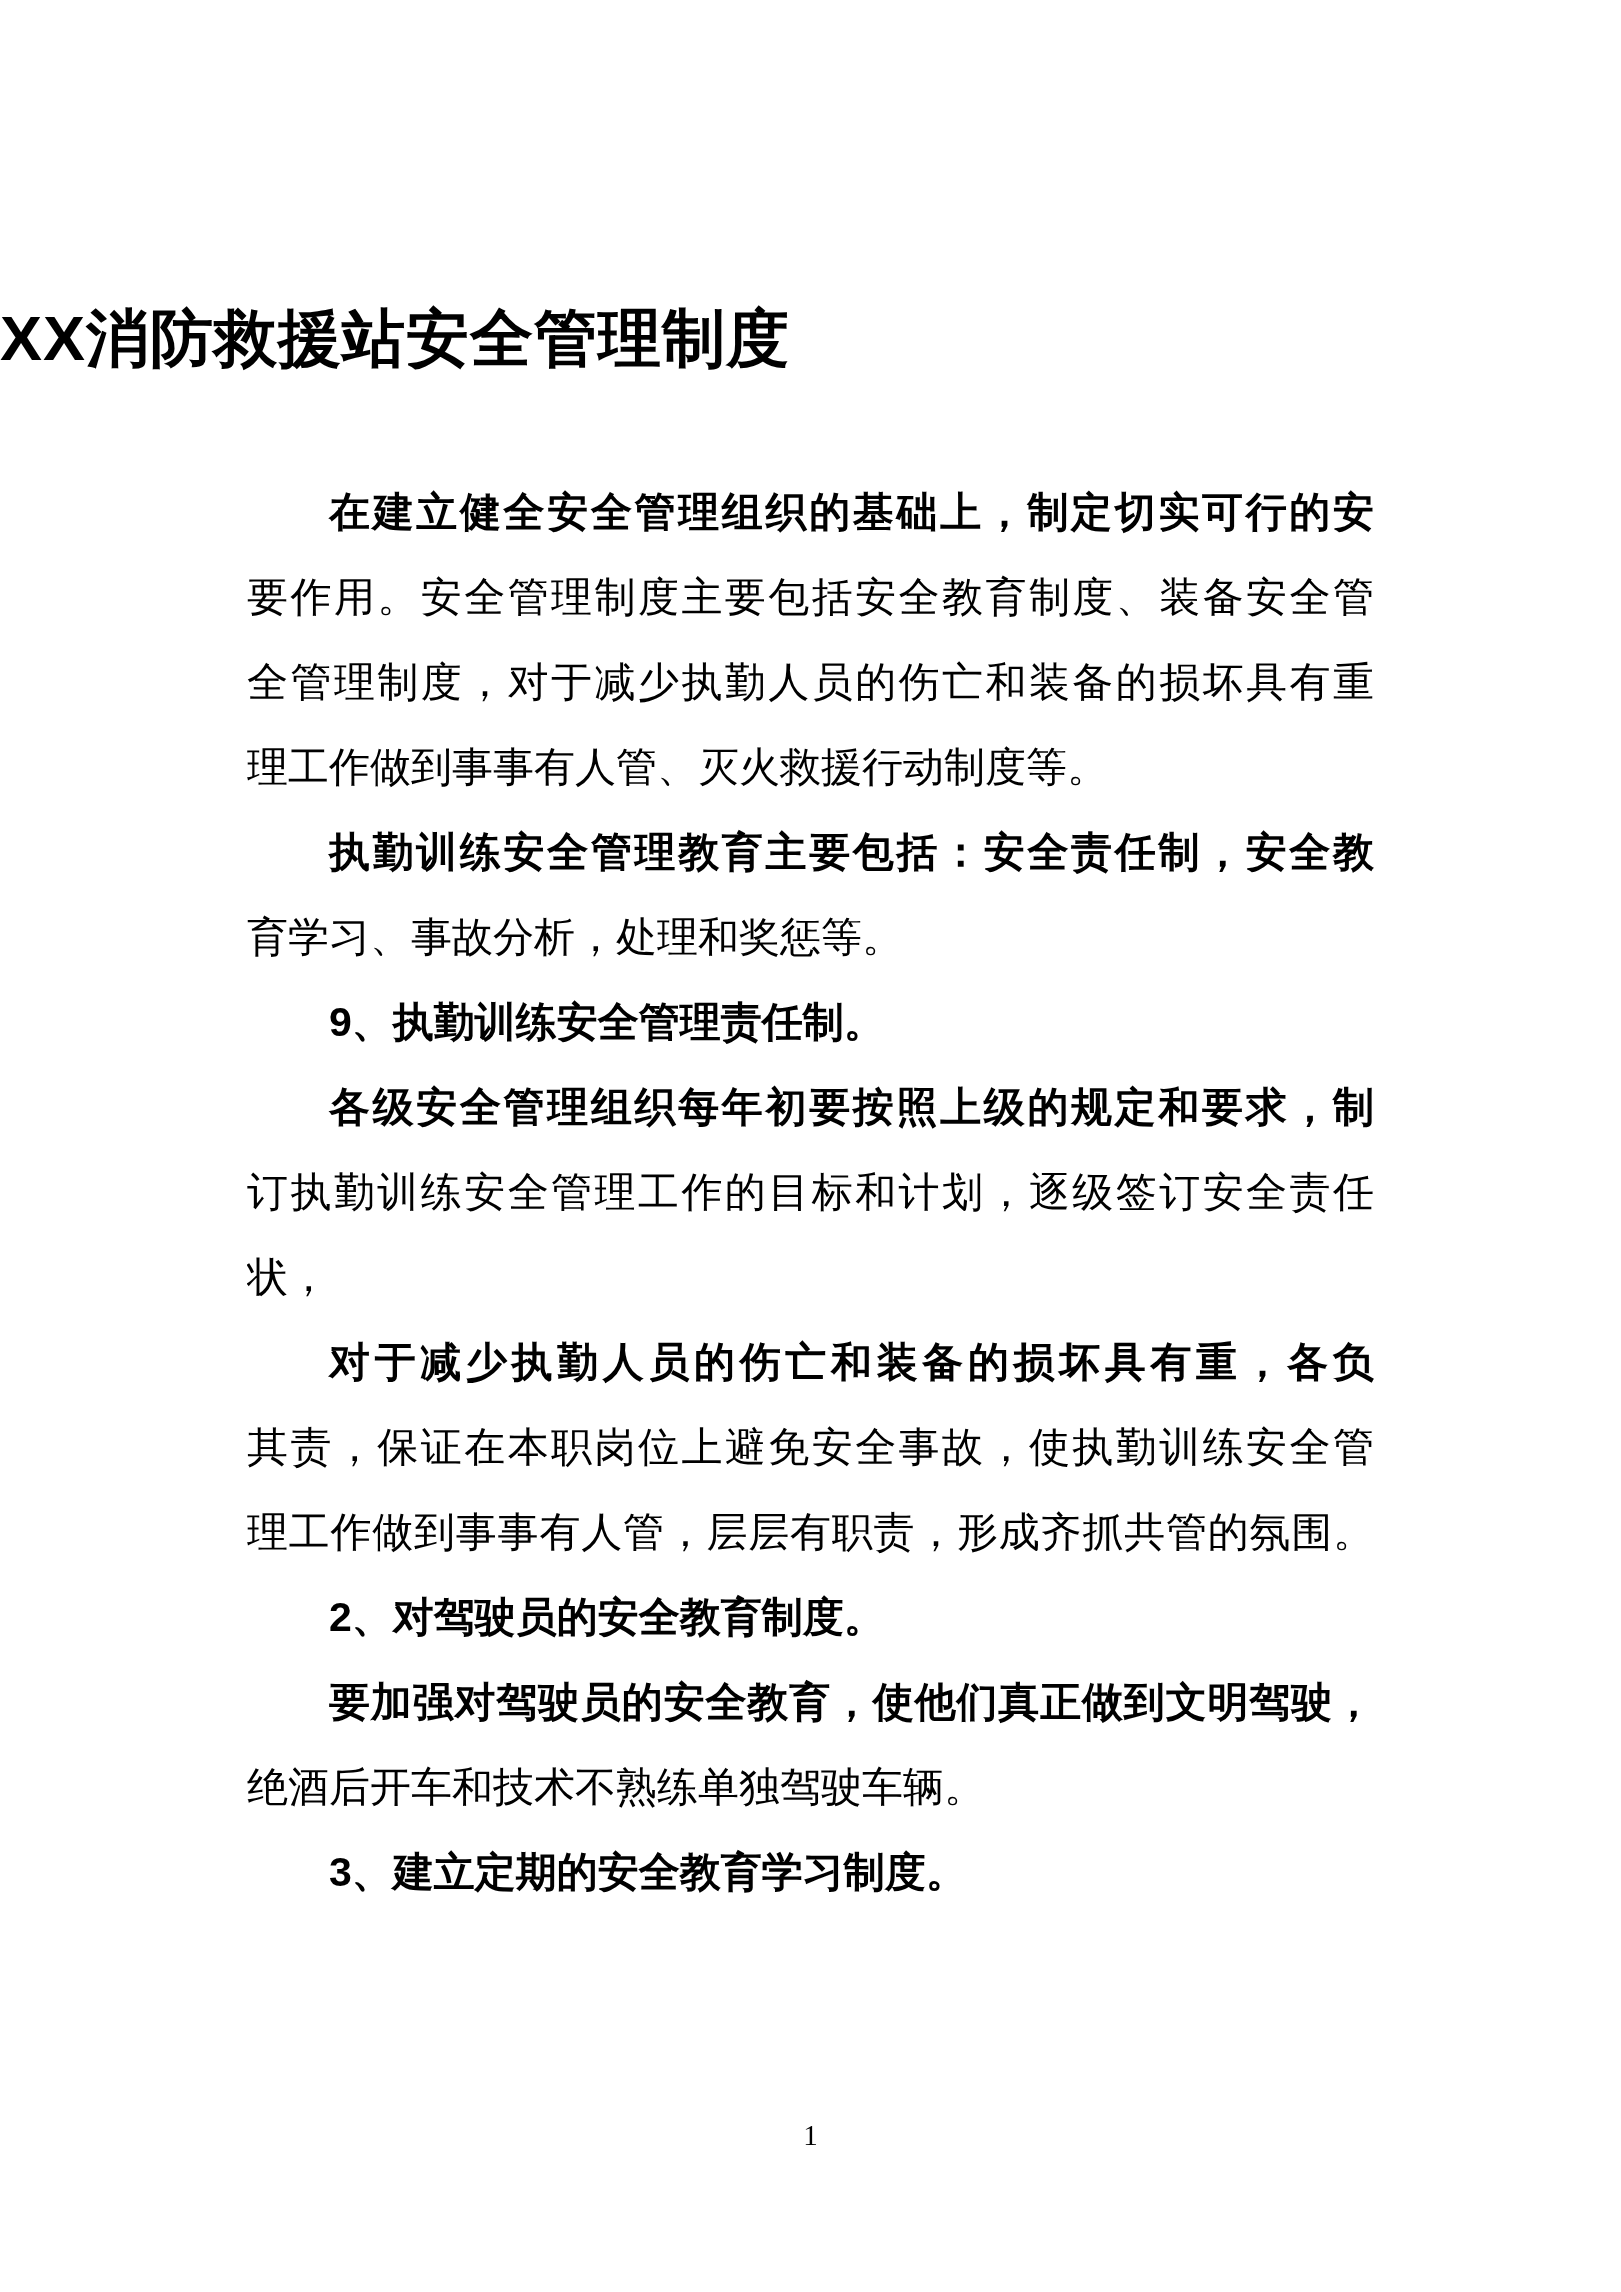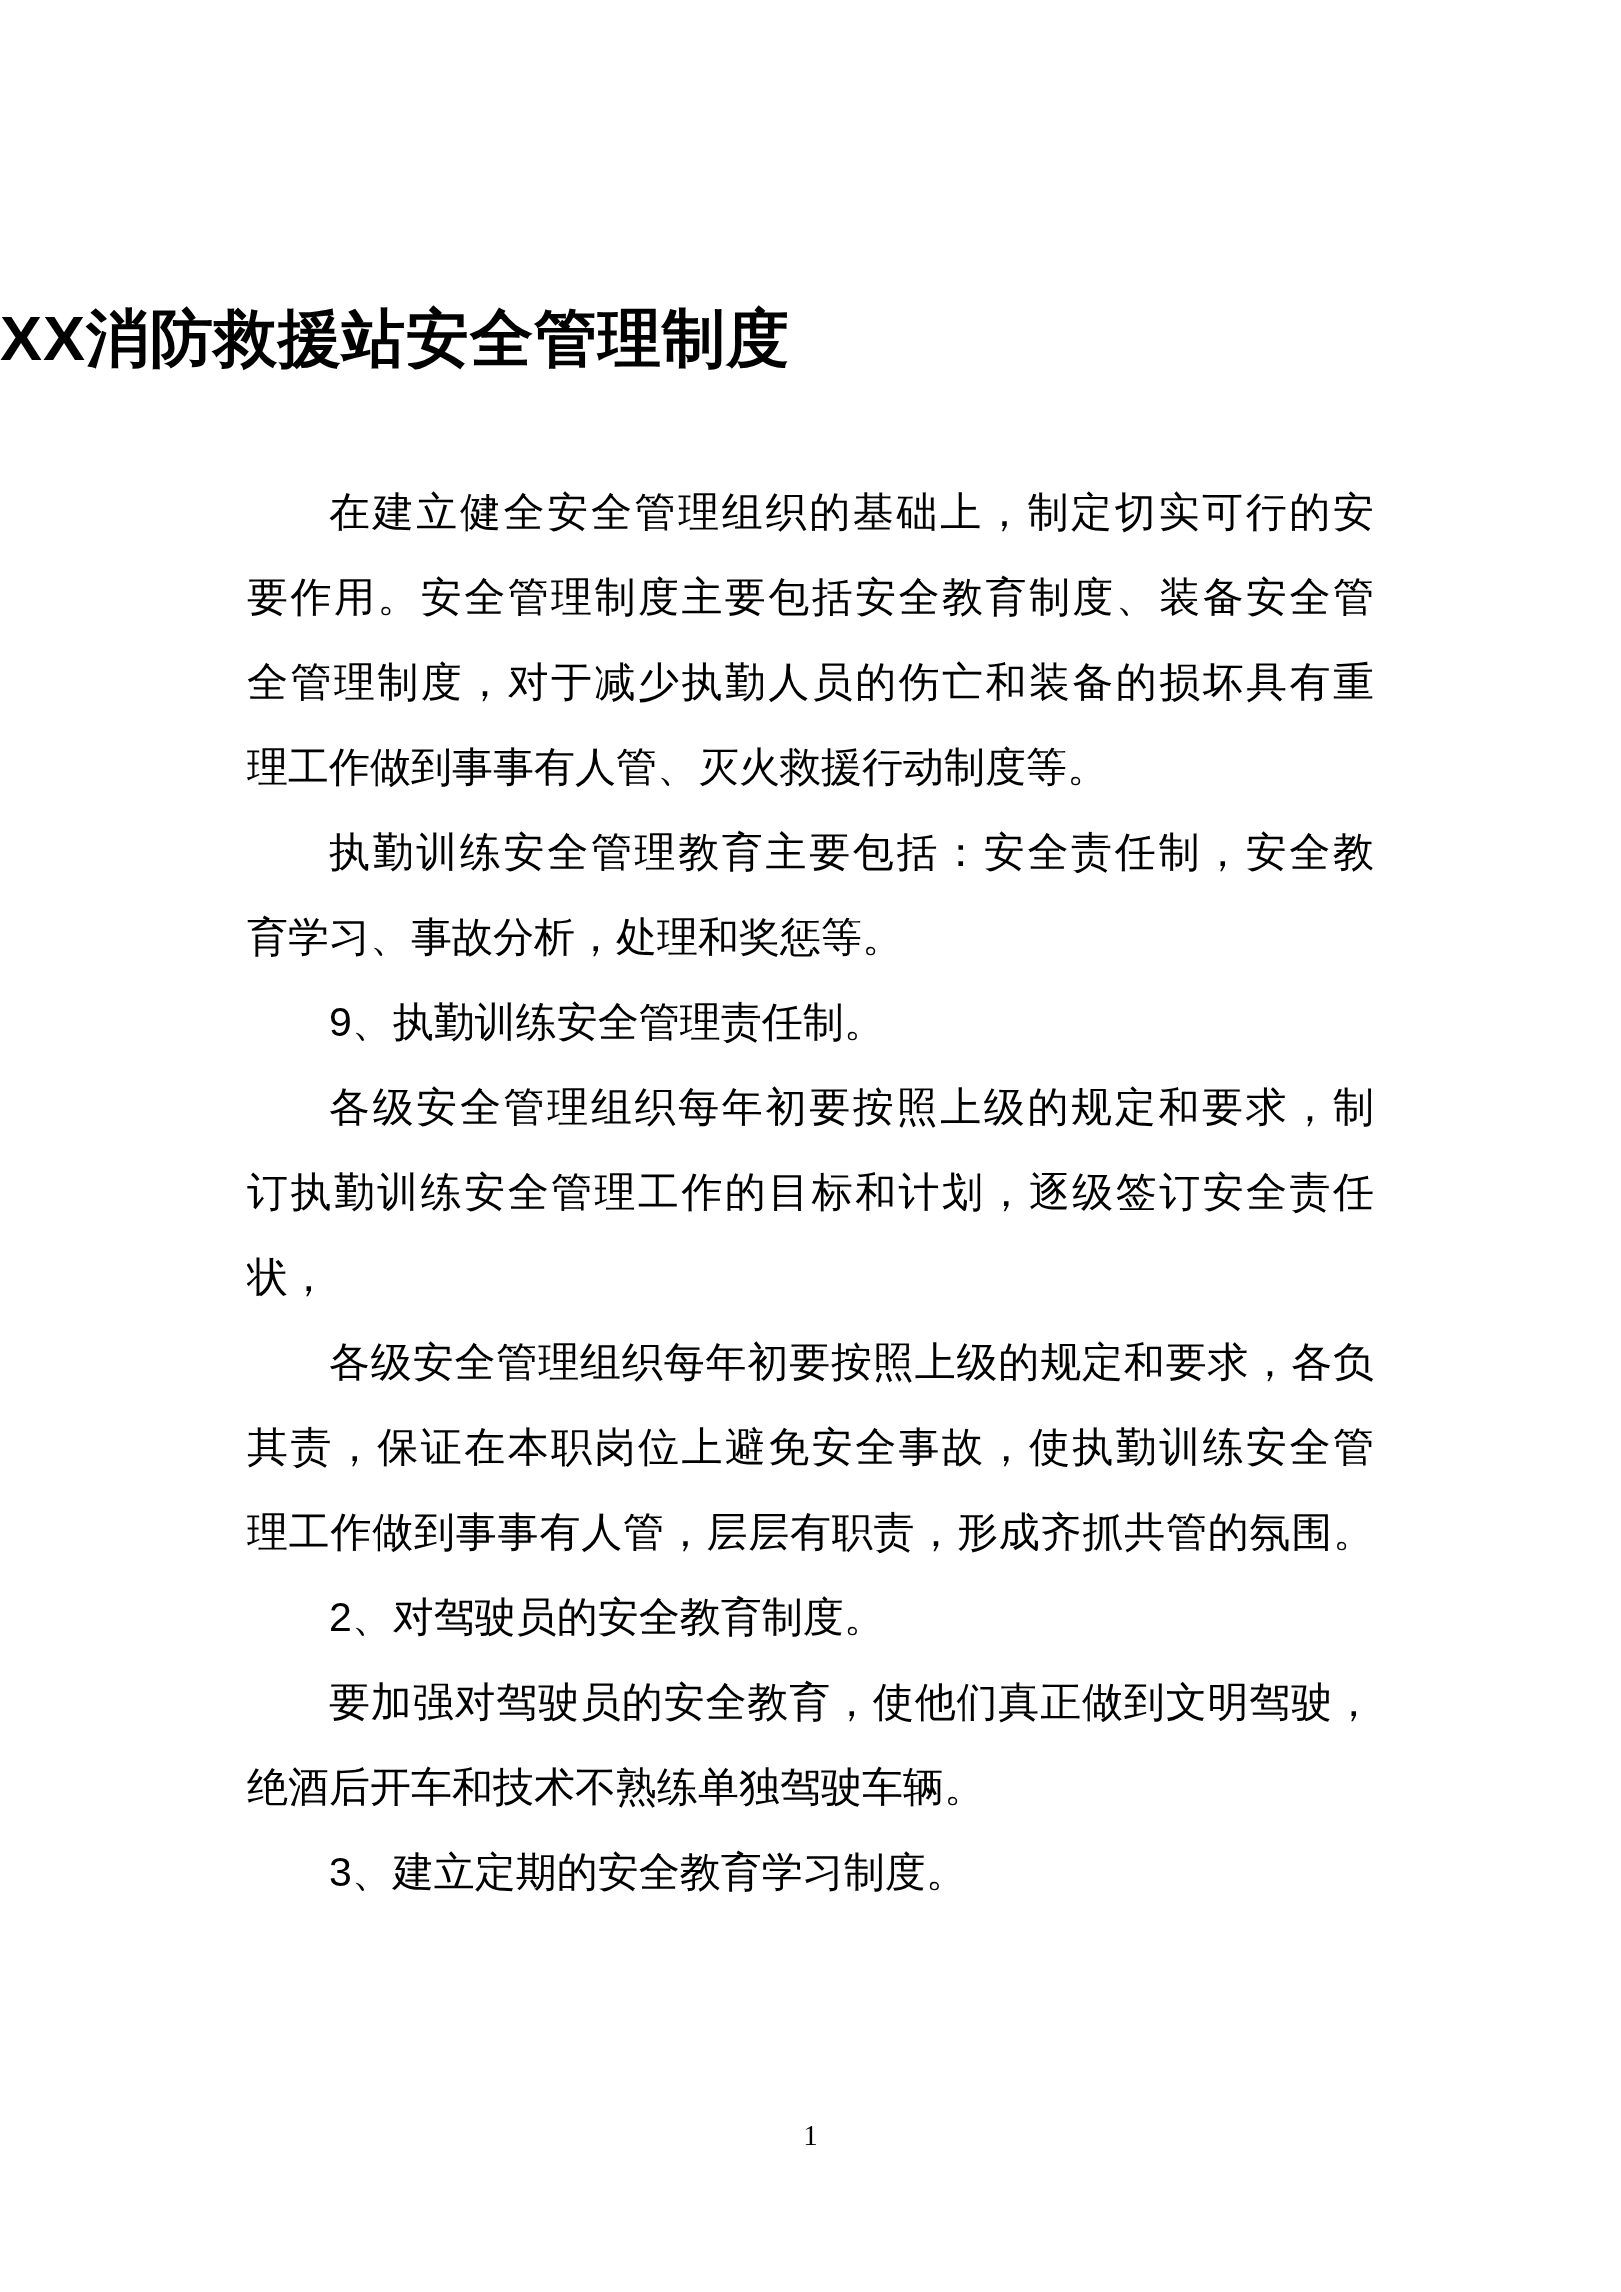--- a/index.html
+++ b/index.html
@@ -44,20 +44,21 @@
     text-align: justify;
     text-align-last: left;
     overflow: hidden;
     white-space: normal;
   }
   .line[data-variant~="fill"] {
     text-align-last: justify;
   }
   .line[data-variant~="indent"] {
     text-indent: 2em;
+    font-weight: bold;
   }
   .page-footer {
     position: absolute;
     top: 2115px;
     left: 0;
     width: 100%;
     text-align: center;
     font-family: "Liberation Serif", serif;
     font-size: 29px;
     line-height: 41px;
@@ -74,21 +75,21 @@
     <div class="line" data-variant="indent fill">在建立健全安全管理组织的基础上，制定切实可行的安</div>
     <div class="line" data-variant="fill">要作用。安全管理制度主要包括安全教育制度、装备安全管</div>
     <div class="line" data-variant="fill">全管理制度，对于减少执勤人员的伤亡和装备的损坏具有重</div>
     <div class="line" data-variant="plain">理工作做到事事有人管、灭火救援行动制度等。</div>
     <div class="line" data-variant="indent fill">执勤训练安全管理教育主要包括：安全责任制，安全教</div>
     <div class="line" data-variant="plain">育学习、事故分析，处理和奖惩等。</div>
     <div class="line" data-variant="indent">9、执勤训练安全管理责任制。</div>
     <div class="line" data-variant="indent fill">各级安全管理组织每年初要按照上级的规定和要求，制</div>
     <div class="line" data-variant="fill">订执勤训练安全管理工作的目标和计划，逐级签订安全责任</div>
     <div class="line" data-variant="plain">状，</div>
-    <div class="line" data-variant="indent fill">各级安全管理组织每年初要按照上级的规定和要求，各负</div>
+    <div class="line" data-variant="indent fill">对于减少执勤人员的伤亡和装备的损坏具有重，各负</div>
     <div class="line" data-variant="fill">其责，保证在本职岗位上避免安全事故，使执勤训练安全管</div>
     <div class="line" data-variant="fill">理工作做到事事有人管，层层有职责，形成齐抓共管的氛围。</div>
     <div class="line" data-variant="indent">2、对驾驶员的安全教育制度。</div>
     <div class="line" data-variant="indent fill">要加强对驾驶员的安全教育，使他们真正做到文明驾驶，</div>
     <div class="line" data-variant="plain">绝酒后开车和技术不熟练单独驾驶车辆。</div>
     <div class="line" data-variant="indent">3、建立定期的安全教育学习制度。</div>
   </div>
 
   <div class="page-footer">1</div>
 

